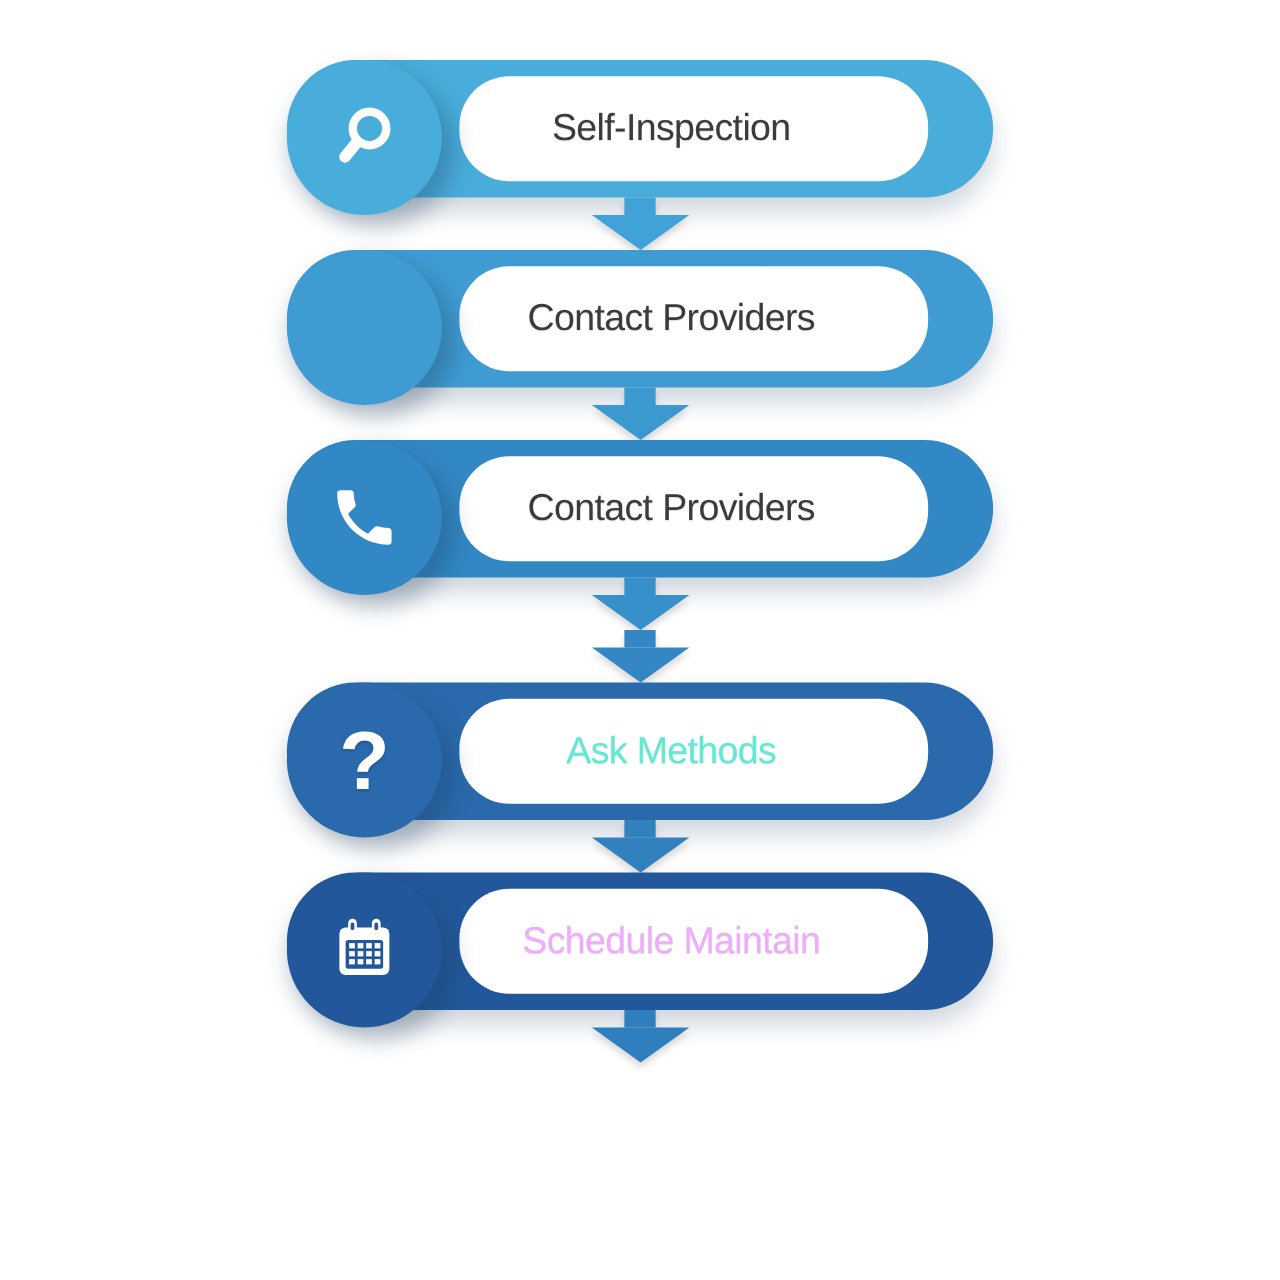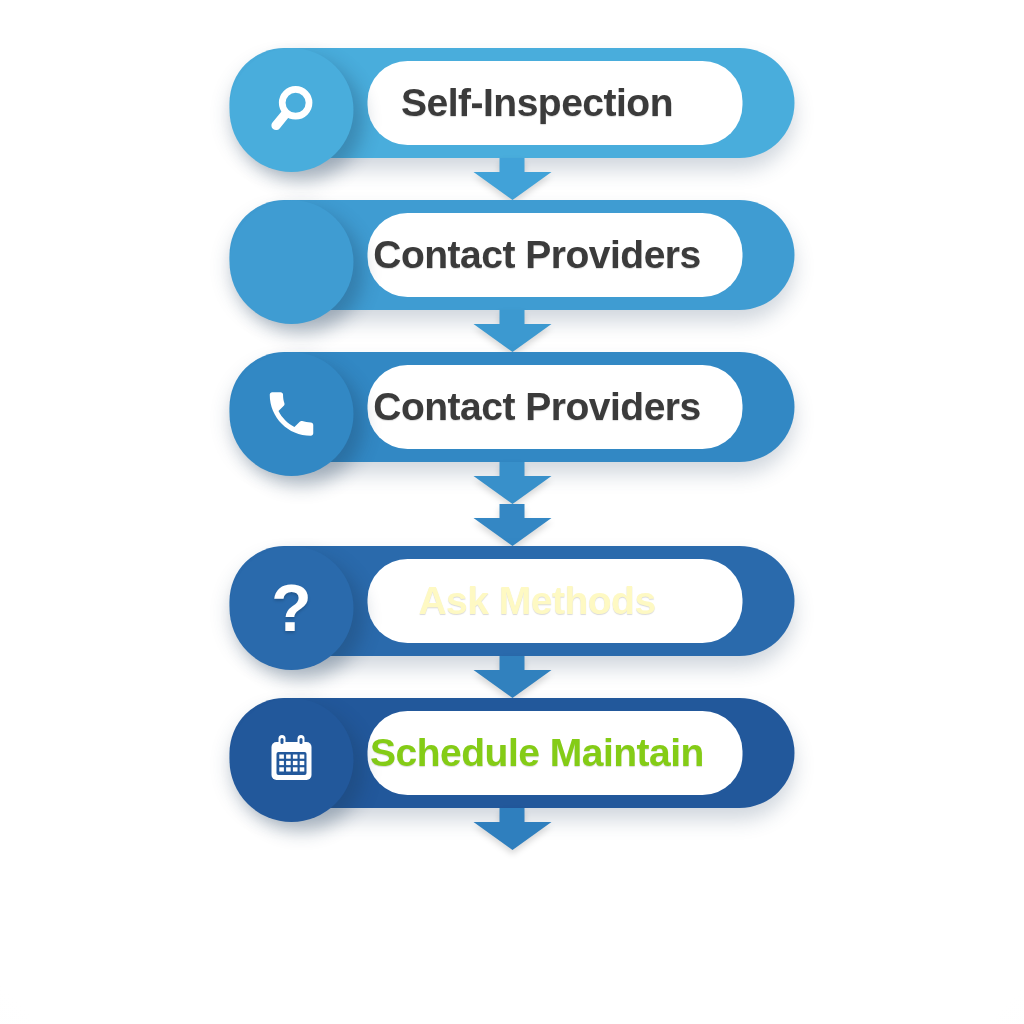--- a/index.html
+++ b/index.html
@@ -37,21 +37,21 @@
   }
   .icon-circle svg{display:block;}
   .qmark{
     font-size:66px;font-weight:700;color:#ffffff;line-height:1;
     text-shadow:0 2px 3px rgba(0,0,0,.18);
   }
   .label{
     position:absolute;inset:0;z-index:2;
     display:flex;align-items:center;justify-content:center;
     padding-left:110px;padding-right:60px;box-sizing:border-box;
-    font-size:39px;font-weight:700;letter-spacing:-0.5px;
+    font-size:30px;font-weight:400;letter-spacing:-0.5px;
     color:#3b3b3b;
     text-shadow:0 1px 1px rgba(0,0,0,.15);
     white-space:nowrap;
   }
   .arrow{
     height:42px;display:flex;flex-direction:column;align-items:center;
     filter:drop-shadow(0 4px 3px rgba(0,0,0,.15));
   }
   .arrow .stem{width:25px;height:14px;}
   .arrow .head{
@@ -115,35 +115,35 @@
     <div class="step-block">
       <div class="arrow">
         <div class="stem" style="background-color: rgb(52, 135, 196);"></div>
         <div class="head" style="border-top-color: rgb(52, 135, 196);"></div>
       </div>
     </div>
 
     <div class="step-block">
       <div class="pill" style="background-color: rgb(42, 106, 172);">
         <div class="whitebox"></div>
-        <div class="label" style="color: #fef9c3;">Ask Methods</div>
+        <div class="label" style="color: #5eead4;">Ask Methods</div>
         <div class="icon-circle" style="background-color: rgb(42, 106, 172);">
           <span class="qmark">?</span>
         </div>
       </div>
       <div class="arrow">
         <div class="stem" style="background-color: rgb(49, 129, 190);"></div>
         <div class="head" style="border-top-color: rgb(49, 129, 190);"></div>
       </div>
     </div>
 
     <div class="step-block">
       <div class="pill" style="background-color: rgb(34, 88, 155);">
         <div class="whitebox"></div>
-        <div class="label" style="color: #84cc16;">Schedule Maintain</div>
+        <div class="label" style="color: #f0abfc;">Schedule Maintain</div>
         <div class="icon-circle" style="background-color: rgb(34, 88, 155);">
           <svg width="64" height="64" viewBox="0 0 64 64">
             <rect x="12" y="14" width="40" height="38" rx="5" fill="#ffffff"></rect>
             <rect x="19" y="7" width="7" height="13" rx="3.5" fill="#ffffff"></rect>
             <rect x="38" y="7" width="7" height="13" rx="3.5" fill="#ffffff"></rect>
             <rect x="21" y="10" width="3" height="6" rx="1.5" style="fill: rgb(34, 88, 155);"></rect>
             <rect x="40" y="10" width="3" height="6" rx="1.5" style="fill: rgb(34, 88, 155);"></rect>
             <rect x="17" y="24" width="30" height="23" rx="2" style="fill: rgb(34, 88, 155);"></rect>
             <g fill="#ffffff">
               <rect x="19.8" y="26.5" width="4.6" height="4.2"></rect>

